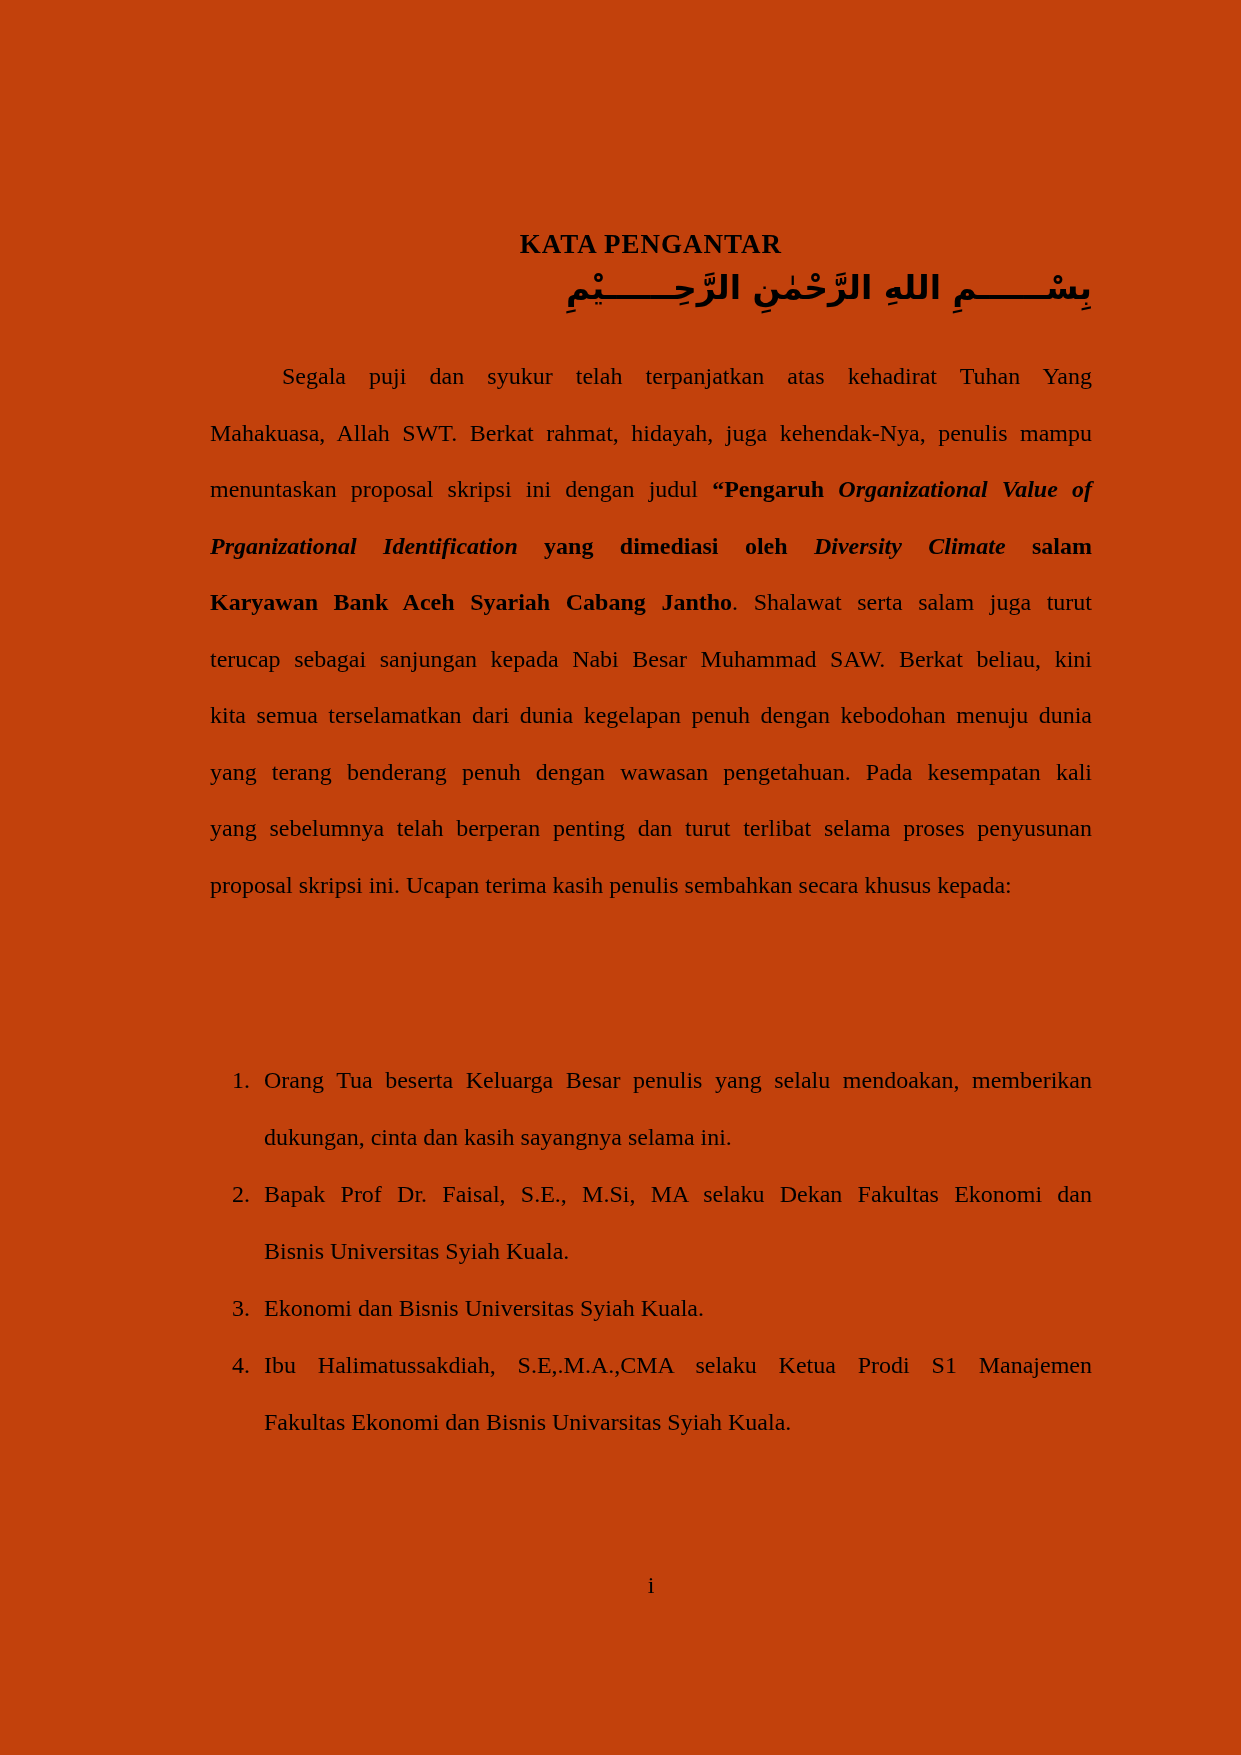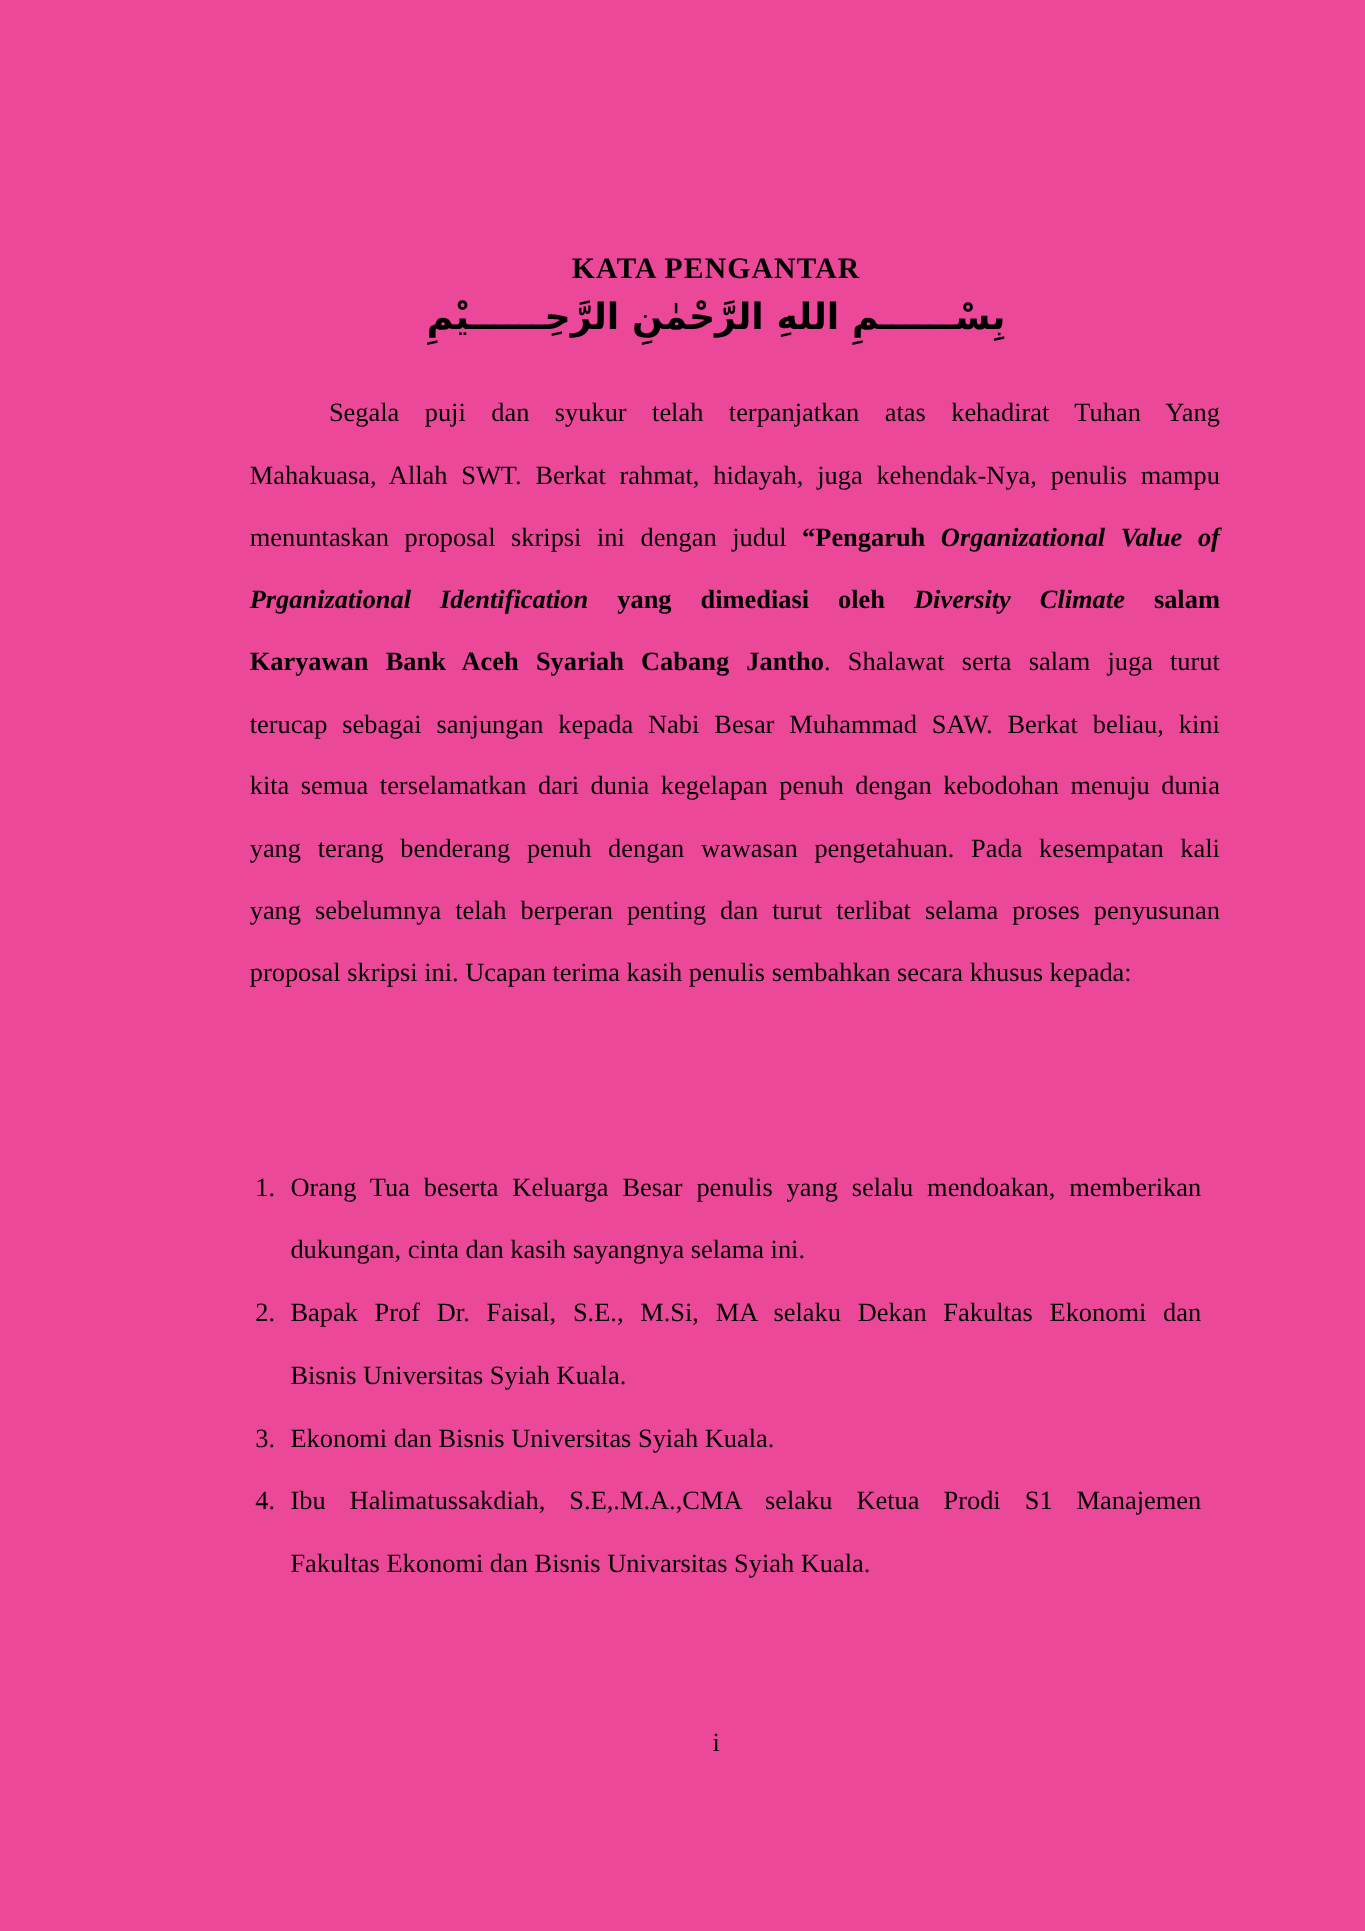--- a/index.html
+++ b/index.html
@@ -1,46 +1,46 @@
 <!DOCTYPE html>
 <html><head>
 <meta charset="utf-8">
 <style>
   * { margin: 0; padding: 0; box-sizing: border-box; }
   html, body { background: #ffffff; }
   .page {
     position: relative;
     width: 1241px;
     height: 1755px;
-    background: #ec4899;
+    background: #c2410c;
     color: #000000;
     font-family: "Liberation Serif", serif;
     overflow: hidden;
   }
   .title {
     position: absolute;
     left: 210px; top: 229px; width: 882px;
     text-align: center;
     font-size: 27px;
     font-weight: bold;
     letter-spacing: 1px;
   }
   .bismillah {
     position: absolute;
     left: 210px; top: 258px; width: 882px; height: 60px;
-    text-align: center;
+    text-align: right;
     direction: rtl;
     font-family: "DejaVu Sans", sans-serif;
     font-size: 33px;
     line-height: 60px;
     font-weight: bold;
   }
   .paragraph {
     position: absolute;
-    left: 227px; top: 348px; width: 882px;
+    left: 210px; top: 348px; width: 882px;
     font-size: 24px;
     line-height: 56.5px;
   }
   .ack-list {
     position: absolute;
     left: 210px; top: 1052px; width: 882px;
     font-size: 24px;
     line-height: 57px;
     list-style: none;
   }

